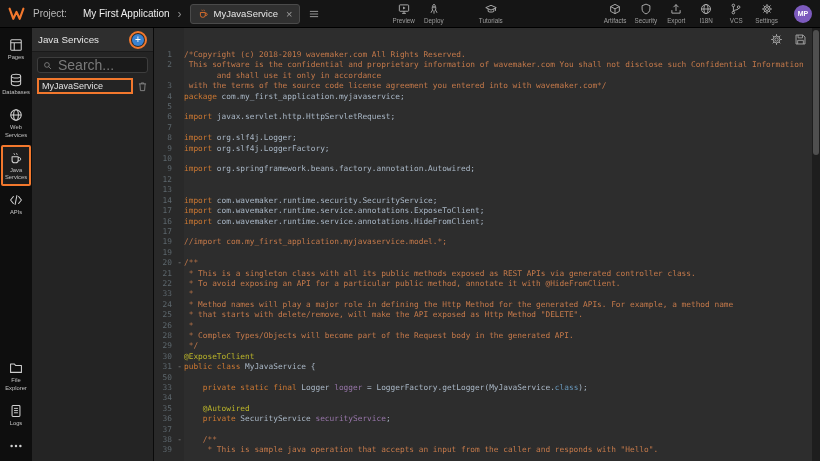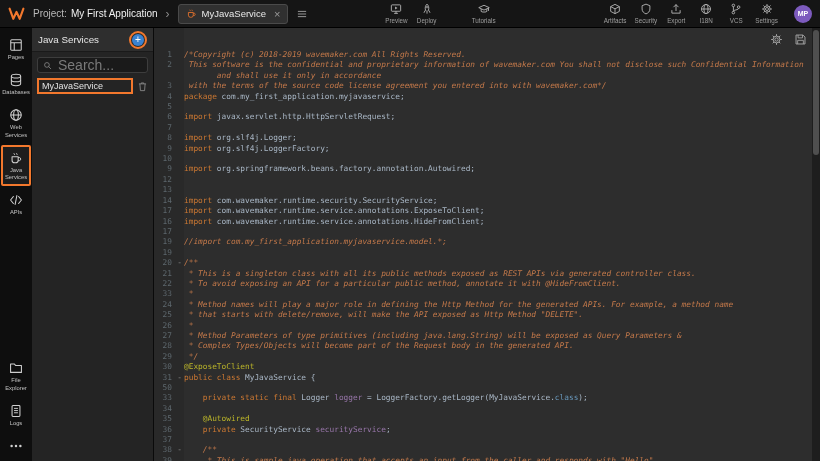--- a/index.html
+++ b/index.html
@@ -5,21 +5,21 @@
   *{box-sizing:border-box}
   html,body{margin:0;padding:0;background:#000}
   .app{width:820px;height:461px;display:flex;flex-direction:column;overflow:hidden;
        font-family:"Liberation Sans",sans-serif;background:#2d2d2d}
 
   
   .topbar{height:28px;flex:0 0 28px;display:flex;align-items:center;background:#151515;
           padding:0 8px;gap:8px;border-bottom:1px solid #000}
   .icon{display:block}
   .logo{width:17px;height:17px}
-  .project{display:flex;gap:4px;font-size:10px;white-space:nowrap;cursor:pointer}
+  .project{display:flex;gap:16px;font-size:10px;white-space:nowrap;cursor:pointer}
   .project-prefix{color:#b9b9b9}
   .project-name{color:#f0f0f0}
   .chevron{color:#8a8a8a;font-size:12px;line-height:1}
   .tab{display:flex;align-items:center;gap:5px;height:20px;padding:0 7px;background:#303030;
        border:1px solid #4a4a4a;border-radius:3px;cursor:pointer}
   .tab-icon{width:11px;height:11px;color:var(--accent)}
   .tab-title{font-size:9.5px;color:#e8e8e8;white-space:nowrap}
   .tab-close{color:#9a9a9a;font-size:11px;margin-left:3px}
   .menu-icon{width:12px;height:12px;color:#9a9a9a;cursor:pointer}
   .spacer1{flex:1}
@@ -73,21 +73,21 @@
   .editor{flex:1;position:relative;background:var(--editor_bg,#2d2d2d);overflow:hidden}
   .gutter-bg{position:absolute;left:0;top:0;bottom:0;width:30px;background:#292929}
   .editor-actions{position:absolute;top:5px;right:13px;display:flex;gap:11px;z-index:3}
   .ed-icon{width:13px;height:13px;color:#a3a3a3;cursor:pointer}
   .code{position:absolute;left:0;right:8px;top:0;bottom:0;padding-top:22px;z-index:1;
         font-family:"DejaVu Sans Mono",monospace;font-size:7.8px;line-height:10.4px}
   .code-line{display:flex}
   .ln{flex:0 0 21px;text-align:right;color:#5d676d;padding-right:3px}
   .fold{flex:0 0 9px;color:#8a8a8a;text-align:center}
   .code-text{flex:1;white-space:pre-wrap;overflow:hidden;color:var(--plain,#a9b7c6)}
-  .tk-c{color:var(--comment);font-style:italic}
+  .tk-c{color:var(--comment);}
   .tk-k{color:var(--keyword)}
   .tk-p{color:var(--plain)}
   .tk-a{color:var(--annotation)}
   .tk-f{color:var(--field)}
   .tk-cl{color:var(--classref)}
   .scrollbar{position:absolute;right:0;top:0;bottom:0;width:8px;background:#1e1e1e;z-index:2}
   .thumb{position:absolute;top:2px;left:1px;width:6px;height:125px;background:#4f4f4f;border-radius:3px}
 </style>
 </head>
 <body>
@@ -481,25 +481,20 @@
             <span class="ln">25</span>
             <span class="fold"></span>
             <span class="code-text"><span class="tk-c"> * that starts with delete/remove, will make the API exposed as Http Method "DELETE".</span></span>
           </div>
           <div class="code-line">
             <span class="ln">26</span>
             <span class="fold"></span>
             <span class="code-text"><span class="tk-c"> *</span></span>
           </div>
           <div class="code-line">
-            <span class="ln">27</span>
-            <span class="fold"></span>
-            <span class="code-text"><span class="tk-c"> * Method Parameters of type primitives (including java.lang.String) will be exposed as Query Parameters &amp;</span></span>
-          </div>
-          <div class="code-line">
             <span class="ln">28</span>
             <span class="fold"></span>
             <span class="code-text"><span class="tk-c"> * Complex Types/Objects will become part of the Request body in the generated API.</span></span>
           </div>
           <div class="code-line">
             <span class="ln">29</span>
             <span class="fold"></span>
             <span class="code-text"><span class="tk-c"> */</span></span>
           </div>
           <div class="code-line">

